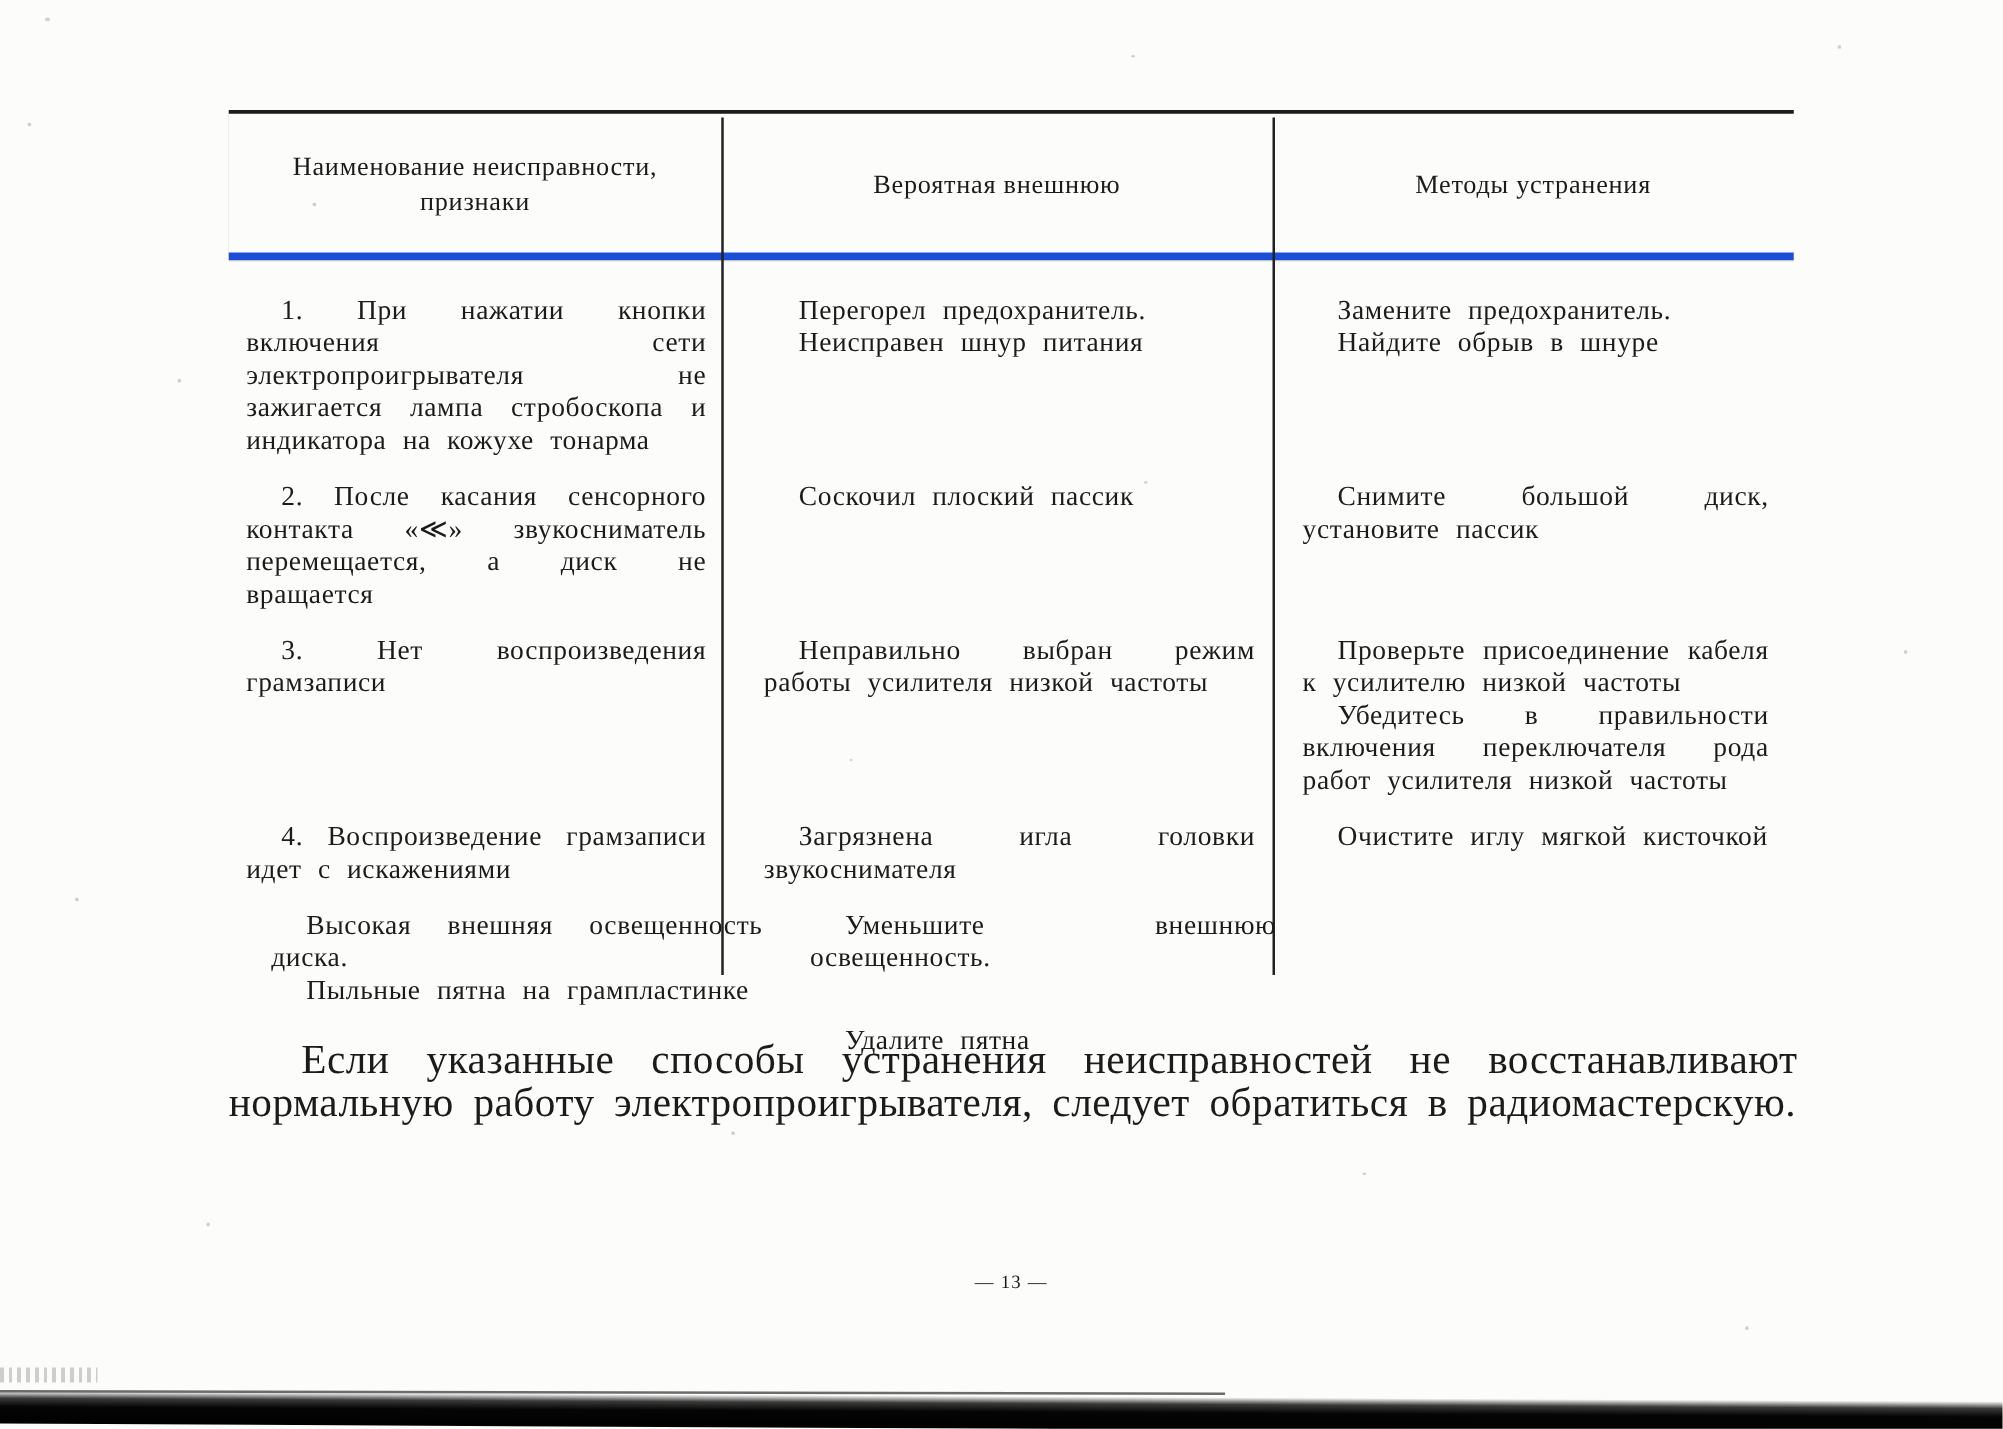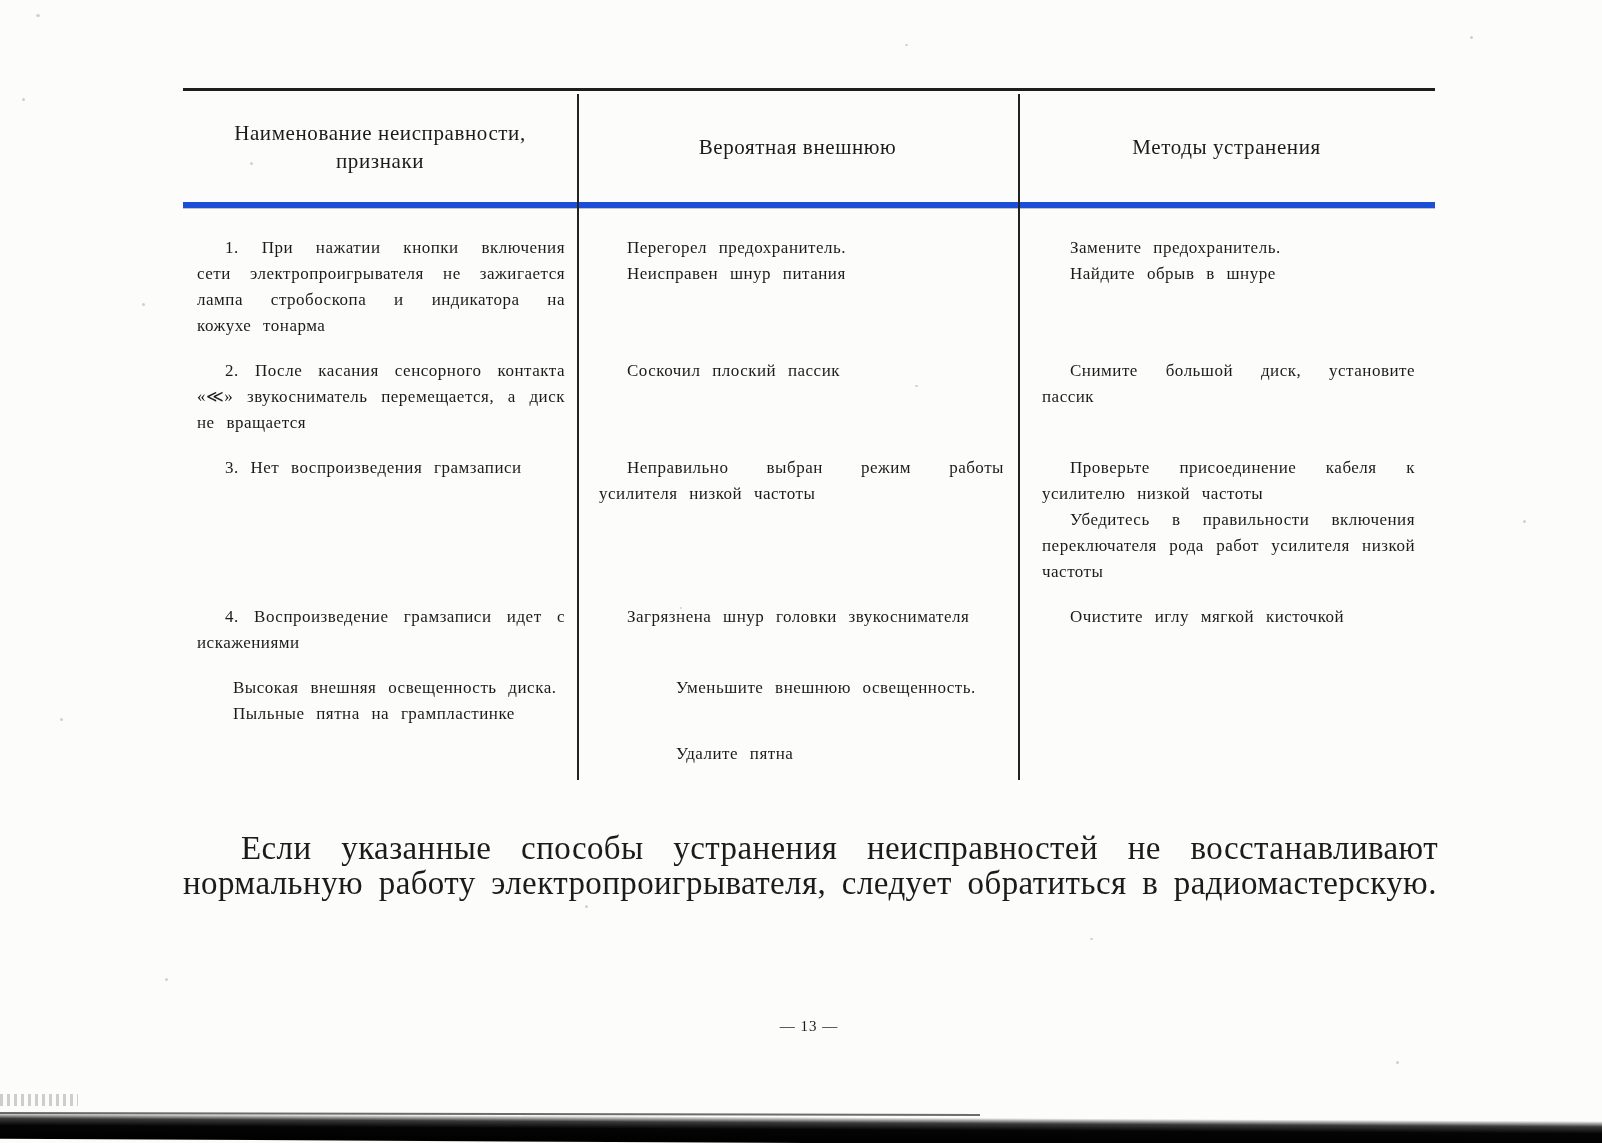--- a/index.html
+++ b/index.html
@@ -74,25 +74,25 @@
   .col-cause  { width: 441px; }
   .col-remedy { width: 417px; }
   .t-row {
     display: flex;
     margin-bottom: 19px;
   }
   .t-row .cell {
     box-sizing: border-box;
     padding: 0 12px 0 14px;
   }
-  .t-row .cell[data-cell="cause"]  { padding: 0 14px 0 22px; }
+  .t-row .cell[data-cell="cause"]  { padding: 0 14px 0 34px; }
   .t-row .cell[data-cell="remedy"] { padding: 0 20px 0 24px; }
   .cell p {
     margin: 0;
-    font-size: 17px;
+    font-size: 22px;
     line-height: 26px;
     letter-spacing: 0.5px;
     word-spacing: 7px;
     text-align: justify;
     text-indent: 28px;
   }
   .t-row[data-row-index="4"] .cell[data-cell="remedy"] p + p {
     margin-top: 40px;
   }
   
@@ -215,21 +215,21 @@
             <p>Проверьте присоединение кабеля к усилителю низкой частоты</p>
             <p>Убедитесь в правильности включения переключателя рода работ усилителя низкой частоты</p>
           </div>
     </div>
 
     <div class="t-row" data-row-index="3">
       <div class="cell col-fault" data-cell="fault">
             <p>4. Воспроизведение грамзаписи идет с искажениями</p>
           </div>
       <div class="cell col-cause" data-cell="cause">
-            <p>Загрязнена шнур головки звукоснимателя</p>
+            <p>Загрязнена игла головки звукоснимателя</p>
           </div>
       <div class="cell col-remedy" data-cell="remedy">
             <p>Очистите иглу мягкой кисточкой</p>
           </div>
     </div>
 
     <div class="t-row" data-row-index="4">
       <div class="cell col-cause" data-cell="cause">
             <p>Высокая внешняя освещенность диска.</p>
             <p>Пыльные пятна на грампластинке</p>

